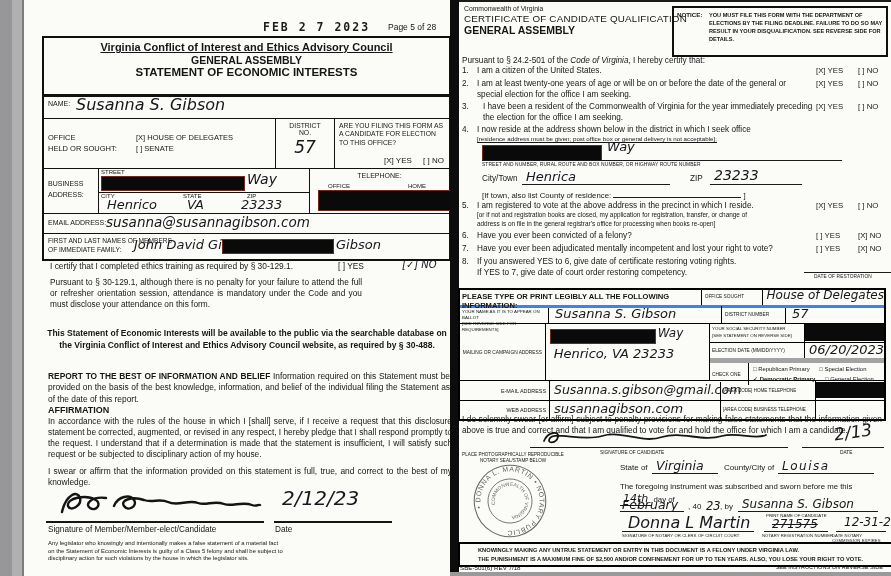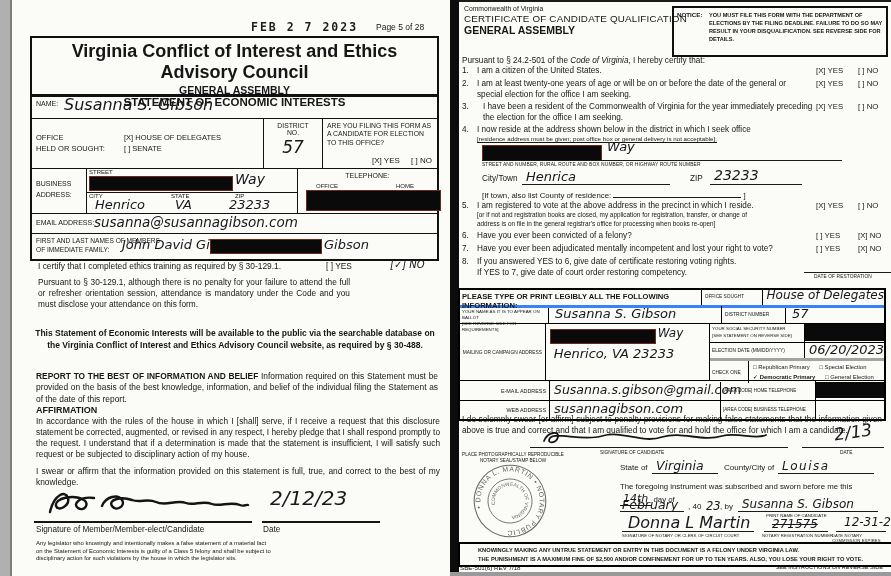--- a/index.html
+++ b/index.html
@@ -1,19 +1,19 @@
 <!DOCTYPE html>
 <html><head>
 <meta charset="utf-8">
 <style>
   html,body{margin:0;padding:0;background:#6f6f6f;}
   .stage{position:relative;width:891px;height:576px;background:#97979a;overflow:hidden;
          font-family:"Liberation Sans",sans-serif;color:#161616;}
   .page{position:absolute;top:0;height:576px;background:#fbfbf8;}
-  .page-l{left:0;width:505px;}
+  .page-l{left:12px;width:505px;}
   .page-r{left:450px;width:441px;}
   .abs{position:absolute;}
   .hw{font-family:"DejaVu Sans",sans-serif;font-style:italic;color:#17171c;white-space:nowrap;}
   .redact{position:absolute;background:#0a0a0a;border:1px solid #6e2a1c;}
   .ln{position:absolute;border-top:1.5px solid #151515;}
   .ln1{position:absolute;border-top:1px solid #1a1a1a;}
   .jus{text-align:justify;}
   .ctr{text-align:center;}
   .tiny{letter-spacing:.1px;}
   .nw{white-space:nowrap;}
@@ -26,21 +26,21 @@
 
 <div class="stage">
 
   <div class="page page-l">
     <div class="abs" style="left:0;top:0;width:10px;height:576px;background:#b0b0b0;border-right:2px solid #7c7c7c;"></div>
 
     <div class="abs stamp" style="left:251;top:20px;left:251px;font-size:11.5px;">FEB 2 7 2023</div>
     <div class="abs" style="left:376px;top:22px;font-size:8.5px;">Page 5 of 28</div>
 
     <div class="abs bx ctr" style="left:30px;top:36px;width:405px;height:53px;border-width:2.5px;padding-top:3px;">
-      <div style="font-size:18px;font-weight:bold;">Virginia Conflict of Interest and Ethics Advisory Council</div>
+      <div style="font-size:11px;font-weight:bold;text-decoration:underline;">Virginia Conflict of Interest and Ethics Advisory Council</div>
       <div style="font-size:10.5px;font-weight:bold;margin-top:1px;">GENERAL ASSEMBLY</div>
       <div style="font-size:11.5px;font-weight:bold;">STATEMENT OF ECONOMIC INTERESTS</div>
     </div>
 
     <div class="abs" style="left:30px;top:95px;width:405px;border:2px solid #111;">
 
       <div style="position:relative;height:21px;border-bottom:1.5px solid #111;">
         <span class="abs" style="left:4px;top:3px;font-size:7px;">NAME:</span>
         <span class="abs hw" style="left:32px;top:-2px;font-size:16px;">Susanna  S.  Gibson</span>
       </div>
@@ -264,21 +264,21 @@
         <div style="flex:1;">
           <div style="display:flex;height:18px;border-bottom:1px solid #000;">
             <div style="width:92px;border-right:1px solid #000;font-size:4.4px;line-height:1.5;padding:2px 0 0 2px;">
               <div>YOUR SOCIAL SECURITY NUMBER</div>
               <div>[SEE STATEMENT ON REVERSE SIDE]</div>
             </div>
             <div style="flex:1;position:relative;">
               <div class="redact" style="left:0;top:0;width:100%;height:17px;border:none;"></div>
             </div>
           </div>
-          <div style="display:flex;height:15px;border-bottom:3px solid #a3a3a3;">
+          <div style="display:flex;height:15px;border-bottom:5px solid #a3a3a3;">
             <div style="width:92px;border-right:1px solid #000;font-size:4.8px;padding:5px 0 0 2px;">ELECTION DATE (MM/DD/YYYY)</div>
             <div class="hw" style="flex:1;font-size:13px;padding-left:4px;margin-top:-1px;">06/20/2023</div>
           </div>
           <div style="display:flex;height:22px;">
             <div style="width:36px;border-right:1px solid #000;font-size:4.8px;display:flex;align-items:center;padding-left:2px;">CHECK ONE</div>
             <div style="flex:1;font-size:5.9px;line-height:1.7;padding:1px 0 0 4px;">
               <span>□ Republican Primary</span>
               <span style="margin-left:8px;">□ Special Election</span><br>
               <span style="font-weight:bold;">✓ Democratic Primary</span>
               <span style="margin-left:8px;">□ General Election</span>

